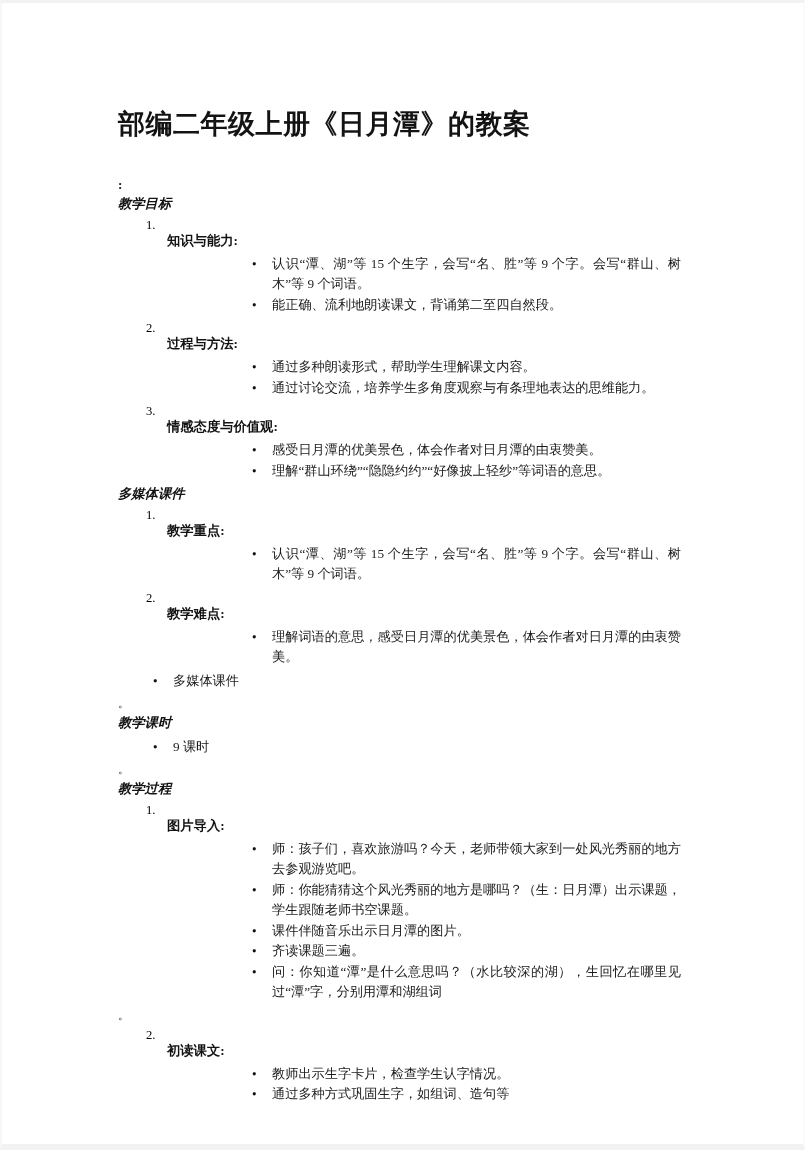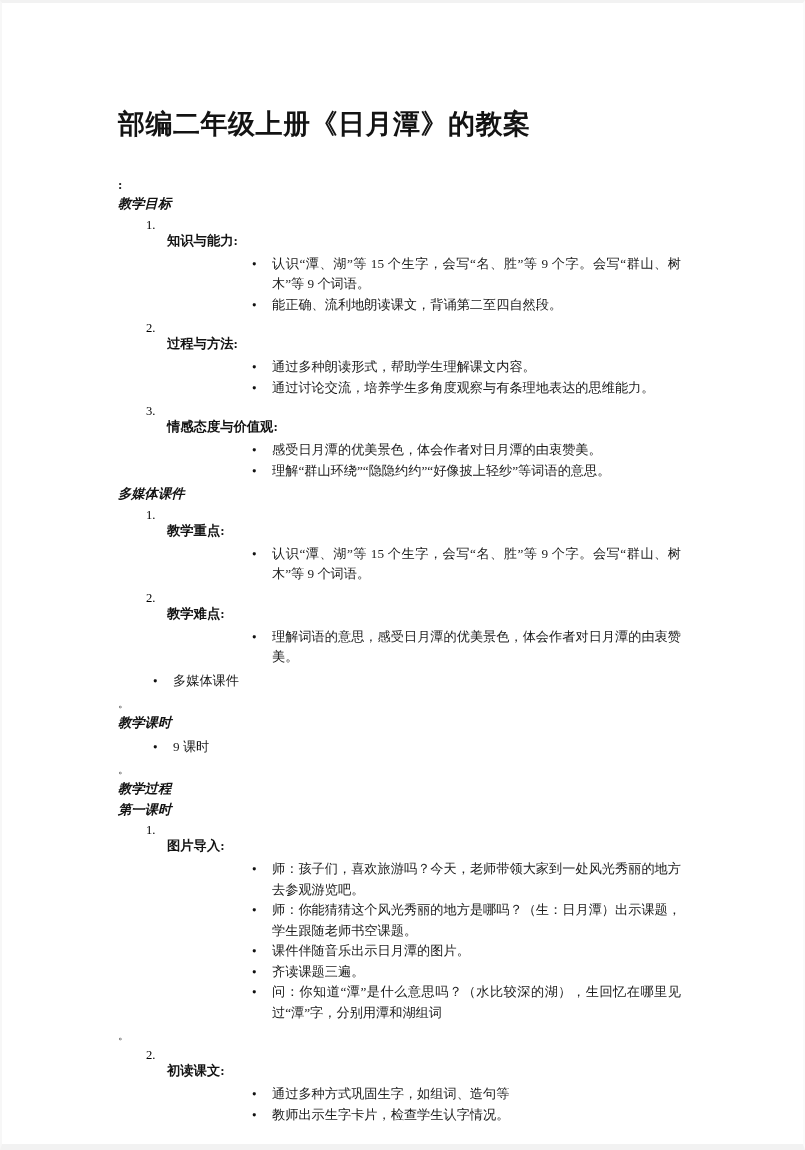--- a/index.html
+++ b/index.html
@@ -189,40 +189,39 @@
     </ul>
     <div class="stray-period">。</div>
 
     <div class="heading">教学课时</div>
     <ul class="bullet-list shallow">
       <li class="bullet-item">9 课时</li>
     </ul>
     <div class="stray-period">。</div>
 
     <div class="heading">教学过程</div>
-    <div class="heading">第一课时</div>
     <ol class="num-list">
       <li class="num-item">
         <span class="num-marker">1.</span>
         <span class="num-text">图片导入:</span>
         <ul class="bullet-list">
           <li class="bullet-item">师：孩子们，喜欢旅游吗？今天，老师带领大家到一处风光秀丽的地方去参观游览吧。</li>
           <li class="bullet-item">师：你能猜猜这个风光秀丽的地方是哪吗？（生：日月潭）出示课题，学生跟随老师书空课题。</li>
           <li class="bullet-item">课件伴随音乐出示日月潭的图片。</li>
           <li class="bullet-item">齐读课题三遍。</li>
           <li class="bullet-item">问：你知道“潭”是什么意思吗？（水比较深的湖），生回忆在哪里见过“潭”字，分别用潭和湖组词</li>
         </ul>
       </li>
     </ol>
     <div class="stray-period">。</div>
     <ol class="num-list">
       <li class="num-item">
         <span class="num-marker">2.</span>
         <span class="num-text">初读课文:</span>
         <ul class="bullet-list">
+          <li class="bullet-item">教师出示生字卡片，检查学生认字情况。</li>
           <li class="bullet-item">通过多种方式巩固生字，如组词、造句等</li>
-          <li class="bullet-item">教师出示生字卡片，检查学生认字情况。</li>
         </ul>
       </li>
     </ol>
 
   </div>
 </div>
 
 </body></html>

